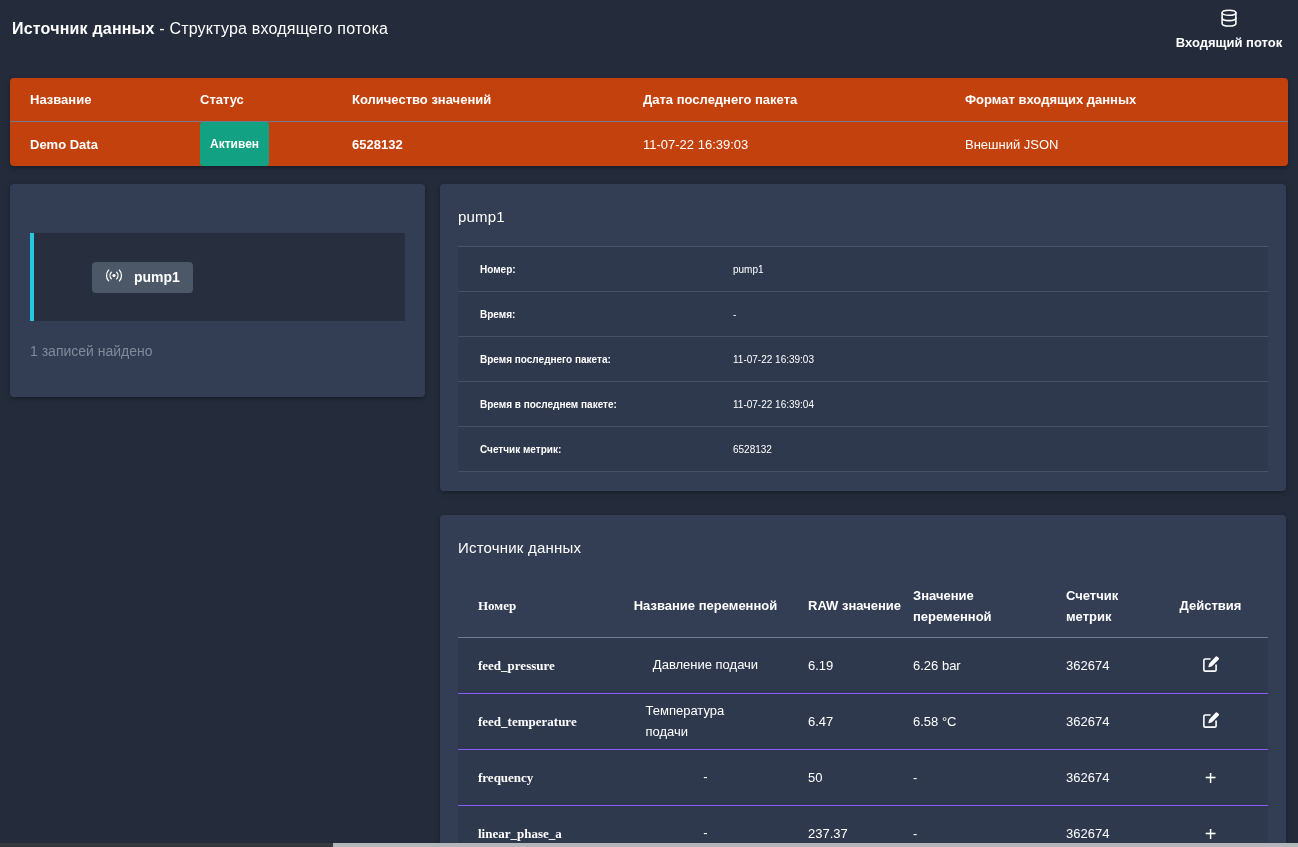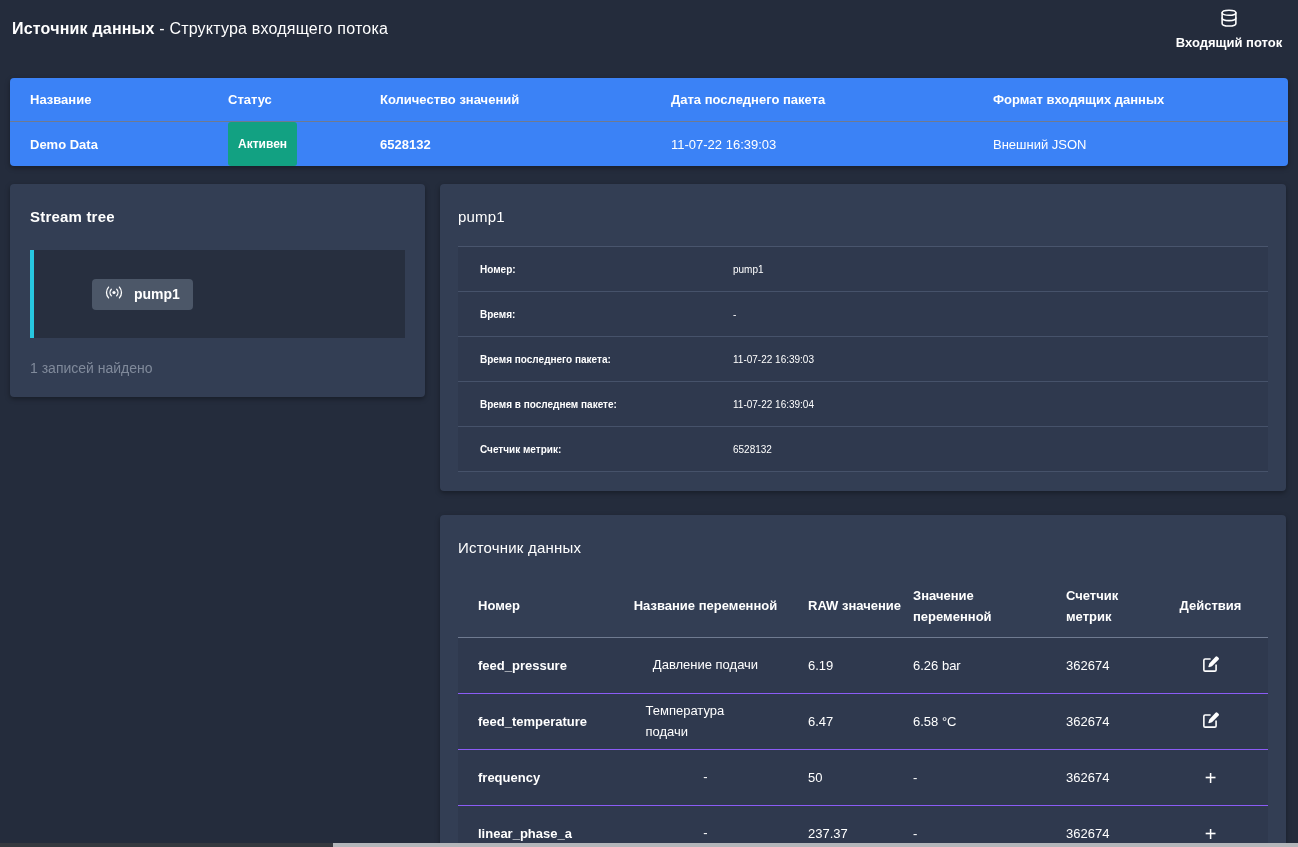--- a/index.html
+++ b/index.html
@@ -24,30 +24,30 @@
   .nav-item {
     display: flex; flex-direction: column; align-items: center;
     margin-top: 2px; cursor: pointer; min-width: 110px;
   }
   .nav-item svg { display: block; }
   .nav-label { margin-top: 5px; font-size: 13px; font-weight: 600; }
 
   
   .summary-card {
     margin: 10px 10px 0 10px;
-    background: #3b82f6;
+    background: #c2410c;
     border-radius: 4px;
     box-shadow: 0 2px 5px rgba(0,0,0,0.35);
     overflow: hidden;
   }
   .summary-row { display: flex; align-items: center; height: 44px; font-size: 13px; }
   .summary-row.head { font-weight: 700; border-bottom: 1px solid #6F7A90; }
   .summary-row.body { height: 44px; }
   .sc1 { width: 190px; padding-left: 20px; }
-  .sc2 { width: 152px; margin-left: 28px; }
+  .sc2 { width: 152px; }
   .sc3 { width: 291px; }
   .sc4 { width: 322px; }
   .sc5 { flex: 1; }
   .cell-name { font-weight: 700; }
   .cell-count { font-weight: 600; }
   .status-badge {
     display: inline-block;
     background: #12A182; color: #fff;
     font-size: 12px; font-weight: 700;
     padding: 15px 10px; border-radius: 3px;
@@ -96,21 +96,21 @@
   
   .datasource-panel { min-height: 380px; padding: 24px 18px 0 18px; }
   .ds-table { margin-top: 20px; }
   .ds-row { display: flex; align-items: center; font-size: 13px; }
   .ds-head {
     min-height: 62px; font-weight: 700; line-height: 1.55;
     border-bottom: 1px solid #6F7A90;
   }
   .ds-body { background: #2F394E; }
   .ds-body .ds-row { min-height: 56px; border-bottom: 1px solid #8b5cf6; }
-  .dc1 { width: 170px; padding-left: 20px; font-weight: 700; }
+  .dc1 { width: 170px; padding-left: 20px; font-weight: 700; font-family: Liberation Serif, serif; }
   .ds-head .dc1 { font-weight: 700; }
   .dc2 { width: 155px; text-align: center; display: flex; justify-content: center; }
   .dc2 .wrapblock { text-align: left; max-width: 120px; line-height: 1.55; }
   .ds-head .dc2 { display: block; text-align: center; }
   .dc3 { width: 130px; padding-left: 25px; }
   .dc4 { width: 120px; }
   .dc5 { width: 120px; padding-left: 33px; }
   .dc6 { width: 115px; text-align: center; }
   .action-btn {
     display: inline-flex; align-items: center; justify-content: center;
@@ -159,21 +159,20 @@
       </div>
       <div class="sc3 cell-count">6528132</div>
       <div class="sc4">11-07-22 16:39:03</div>
       <div class="sc5">Внешний JSON</div>
     </div>
   </section>
 
   <div class="main">
 
     <aside class="panel stream-tree">
-      <h2 class="panel-title">Stream tree</h2>
       <div class="tree-box">
         <div class="tree-chip">
           <span>
             <svg width="22" height="17" viewBox="0 0 26 18" fill="none" stroke="#ffffff" stroke-width="1.5" stroke-linecap="round">
               <circle cx="13" cy="9" r="1.9" fill="#ffffff" stroke="none"></circle>
               <path d="M9.8 5.2 a5.6 5.6 0 0 0 0 7.6"></path>
               <path d="M6.6 2.6 a9.6 9.6 0 0 0 0 12.8"></path>
               <path d="M16.2 5.2 a5.6 5.6 0 0 1 0 7.6"></path>
               <path d="M19.4 2.6 a9.6 9.6 0 0 1 0 12.8"></path>
             </svg>

